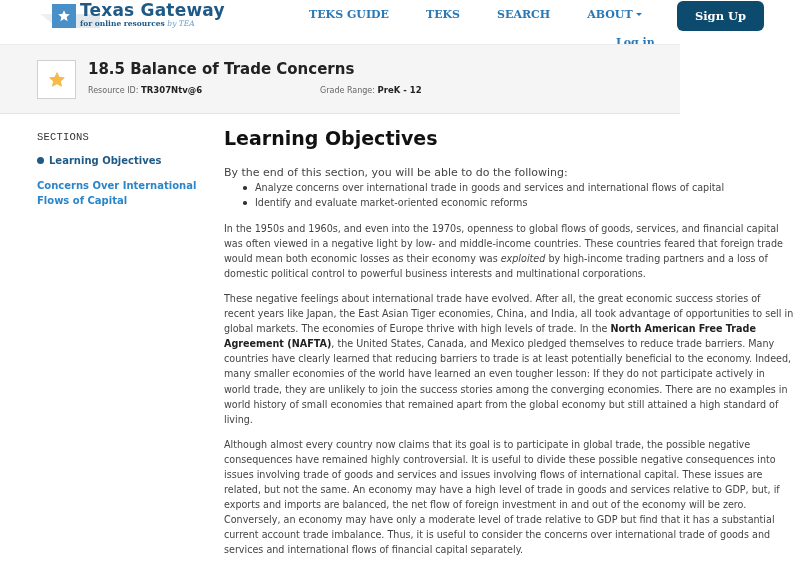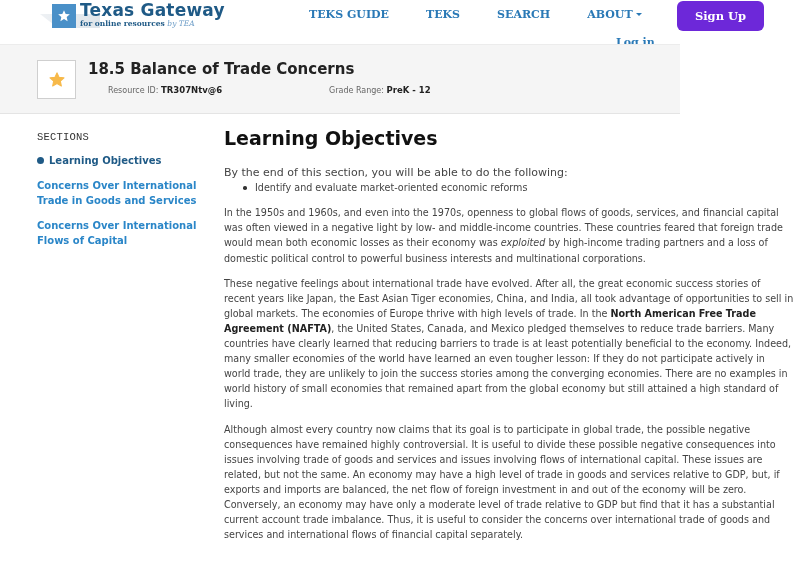--- a/index.html
+++ b/index.html
@@ -14,28 +14,28 @@
   .logo-box svg { width: 14px; height: 14px; }
   .logo-text { position: absolute; left: 44px; top: 0; white-space: nowrap; }
   .logo-title { font-family: "DejaVu Sans", sans-serif; font-weight: bold; font-size: 17px; color: #1f5a86; letter-spacing: 0.2px; line-height: 21px; }
   .logo-sub { font-family: "DejaVu Serif", serif; font-weight: bold; font-size: 7.5px; color: #1f5a86; line-height: 8px; margin-top: -1px; }
   .logo-sub em { font-weight: normal; font-style: italic; color: #6a9bc6; }
 
   .nav { position: absolute; top: 8px; left: 289px; display: flex; align-items: center; }
   .nav-item { font-family: "DejaVu Serif", serif; font-weight: bold; font-size: 11px; color: #2a79b6; margin-right: 17px; display: flex; align-items: center; cursor: pointer; white-space: nowrap; margin-left: 20px; }
   .caret { display: inline-block; width: 0; height: 0; border-left: 3px solid transparent; border-right: 3px solid transparent; border-top: 3.5px solid #2a79b6; margin-left: 3px; }
   .login { position: absolute; left: 616px; top: 8px; font-family: "DejaVu Serif", serif; font-weight: bold; font-size: 11px; color: #2a79b6; cursor: pointer; margin-top: 28px; }
-  .signup { position: absolute; left: 677px; top: 1px; width: 87px; height: 30px; background: #6d28d9; border-radius: 6px; color: #fff; font-family: "DejaVu Serif", serif; font-weight: bold; font-size: 11.5px; display: flex; align-items: center; justify-content: center; cursor: pointer; }
+  .signup { position: absolute; left: 677px; top: 1px; width: 87px; height: 30px; background: #0c4a6e; border-radius: 6px; color: #fff; font-family: "DejaVu Serif", serif; font-weight: bold; font-size: 11.5px; display: flex; align-items: center; justify-content: center; cursor: pointer; }
 
   
   .banner { position: absolute; left: 0; top: 44px; width: 680px; height: 70px; background: #f5f5f5; border-top: 1px solid #ececec; border-bottom: 1px solid #e4e4e4; }
   .fav-box { position: absolute; left: 37px; top: 15px; width: 39px; height: 39px; background: #fff; border: 1px solid #cfcfcf; display: flex; align-items: center; justify-content: center; cursor: pointer; }
   .fav-box svg { width: 18px; height: 18px; }
   .res-title { position: absolute; left: 88px; top: 15px; font-size: 15px; font-weight: bold; color: #222; white-space: nowrap; }
-  .res-meta { position: absolute; top: 40px; font-size: 8px; color: #666; white-space: nowrap; margin-left: 20px; }
+  .res-meta { position: absolute; top: 40px; font-size: 8px; color: #666; white-space: nowrap; }
   .res-meta b { color: #222; font-size: 8.5px; }
 
   
   .sidebar { position: absolute; left: 37px; top: 131px; width: 160px; }
   .sidebar-head { font-family: Liberation Mono, monospace; font-size: 10.5px; color: #333; margin-bottom: 10px; letter-spacing: 0.2px; }
   .side-link { display: block; font-size: 10px; font-weight: bold; color: #2a86c8; line-height: 15px; margin-bottom: 10px; cursor: pointer; }
   .side-link.active { color: #1f5a86; display: flex; align-items: center; }
   .dot { width: 7px; height: 7px; border-radius: 50%; background: #1f5a86; margin-right: 5px; display: inline-block; flex-shrink: 0; }
 
   
@@ -90,35 +90,35 @@
 </div>
 
 <div class="banner">
   <div class="fav-box">
     <svg viewBox="0 0 24 24">
         <path fill="#f7b94a" d="M12 2.5l2.8 6 6.5.7-4.9 4.4 1.4 6.4L12 16.8 6.2 20l1.4-6.4L2.7 9.2l6.5-.7z" stroke="#f7b94a" stroke-linejoin="round" stroke-width="1.5"></path>
       </svg>
   </div>
   <div class="res-title">18.5 Balance of Trade Concerns</div>
   <div class="res-meta" style="left:88px;"><span>Resource ID:</span> <b>TR307Ntv@6</b></div>
-  <div class="res-meta" style="left:272px;padding-left:37px;"><span>Grade Range:</span> <b>PreK - 12</b></div>
+  <div class="res-meta" style="left:283px;padding-left:37px;"><span>Grade Range:</span> <b>PreK - 12</b></div>
 </div>
 
 <div class="sidebar">
   <div class="sidebar-head">SECTIONS</div>
   <div class="side-link active">
     <span class="dot"></span>
     <span>Learning Objectives</span>
   </div>
-  <div class="side-link">Concerns Over International Trade in Goods and Services</div>
   <div class="side-link">Concerns Over International Flows of Capital</div>
 </div>
 
 <div class="main">
   <div class="h1">Learning Objectives</div>
   <div class="intro">By the end of this section, you will be able to do the following:</div>
   <ul class="objectives">
+    <li>Analyze concerns over international trade in goods and services and international flows of capital</li>
     <li>Identify and evaluate market-oriented economic reforms</li>
   </ul>
   <p class="p"><span>In the 1950s and 1960s, and even into the 1970s, openness to global flows of goods, services, and financial capital was often viewed in a negative light by low- and middle-income countries. These countries feared that foreign trade would mean both economic losses as their economy was </span><em>exploited</em><span> by high-income trading partners and a loss of domestic political control to powerful business interests and multinational corporations.</span></p>
   <p class="p"><span>These negative feelings about international trade have evolved. After all, the great economic success stories of recent years like Japan, the East Asian Tiger economies, China, and India, all took advantage of opportunities to sell in global markets. The economies of Europe thrive with high levels of trade. In the </span><b>North American Free Trade Agreement (NAFTA)</b><span>, the United States, Canada, and Mexico pledged themselves to reduce trade barriers. Many countries have clearly learned that reducing barriers to trade is at least potentially beneficial to the economy. Indeed, many smaller economies of the world have learned an even tougher lesson: If they do not participate actively in world trade, they are unlikely to join the success stories among the converging economies. There are no examples in world history of small economies that remained apart from the global economy but still attained a high standard of living.</span></p>
   <p class="p">Although almost every country now claims that its goal is to participate in global trade, the possible negative consequences have remained highly controversial. It is useful to divide these possible negative consequences into issues involving trade of goods and services and issues involving flows of international capital. These issues are related, but not the same. An economy may have a high level of trade in goods and services relative to GDP, but, if exports and imports are balanced, the net flow of foreign investment in and out of the economy will be zero. Conversely, an economy may have only a moderate level of trade relative to GDP but find that it has a substantial current account trade imbalance. Thus, it is useful to consider the concerns over international trade of goods and services and international flows of financial capital separately.</p>
 </div>
 
 </body></html>

